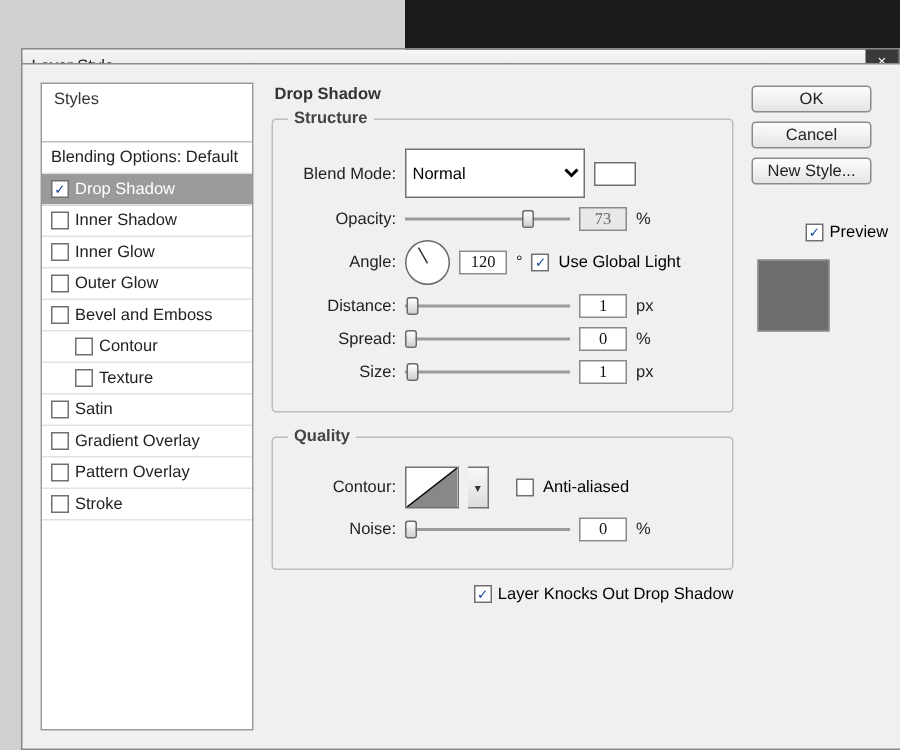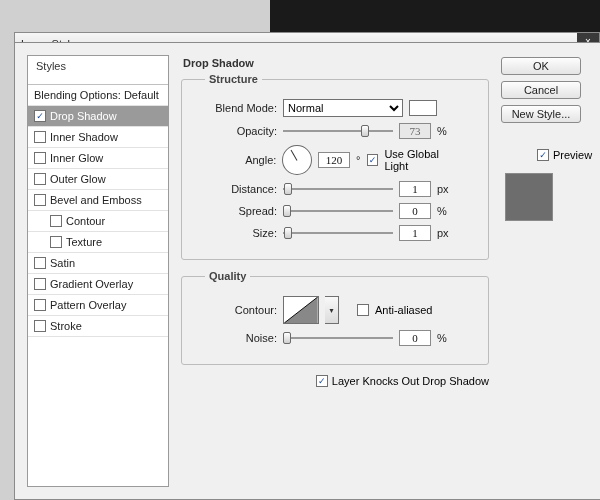--- a/index.html
+++ b/index.html
@@ -33,21 +33,21 @@
     display:flex; gap:10px;
   }
   .styles-panel {
     width:142px;
     border:1px solid #9a9a9a;
     background:#fff;
     display:flex; flex-direction:column;
     font-size:11px;
   }
   .styles-header {
-    padding:4px 8px 12px;
+    padding:4px 8px 22px;
     border-bottom:1px solid #c0c0c0;
     color:#333;
   }
   .style-row {
     padding:4px 6px; border-bottom:1px solid #e2e2e2;
     display:flex; align-items:center; gap:4px; color:#222;
     cursor:pointer;
   }
   .style-row.selected { background:#9a9a9a; color:#fff; }
   .style-row.indent { padding-left:22px;text-align:center; }
@@ -58,32 +58,32 @@
   }
   .chk.checked::before { content:"✓"; }
   .spacer { flex:1; }
 
   .main {
     flex:1; position:relative; padding:2px 2px;
     max-width:312px;
   }
   fieldset.fs {
     border:1px solid #bcbcbc; border-radius:3px;
-    padding:8px 23px 12px; margin:0 0 10px 0;
+    padding:8px 10px 12px; margin:0 0 10px 0;
     position:relative;
   }
   fieldset.fs > legend {
     padding:0 4px; color:#444; font-weight:bold; font-size:11px;
   }
   .section-title { font-weight:bold; color:#333; font-size:11px; margin:0 0 4px 2px; }
 
   .row { display:flex; align-items:center; gap:6px; margin:6px 0; }
   .row .lbl { width:72px; text-align:right; color:#222; }
   select.blend {
-    width:120px; height:18px; border:1px solid #707070; font-size:11px; background:#fff;
+    width:120px; height:33px; border:1px solid #707070; font-size:11px; background:#fff;
   }
   .colorwell {
     width:28px; height:16px; border:1px solid #707070; background:#fff;
     display:inline-block;
   }
   .slider {
     position:relative; width:110px; height:14px;
   }
   .slider .track {
     position:absolute; left:0; right:0; top:6px; height:2px; background:#9a9a9a;

